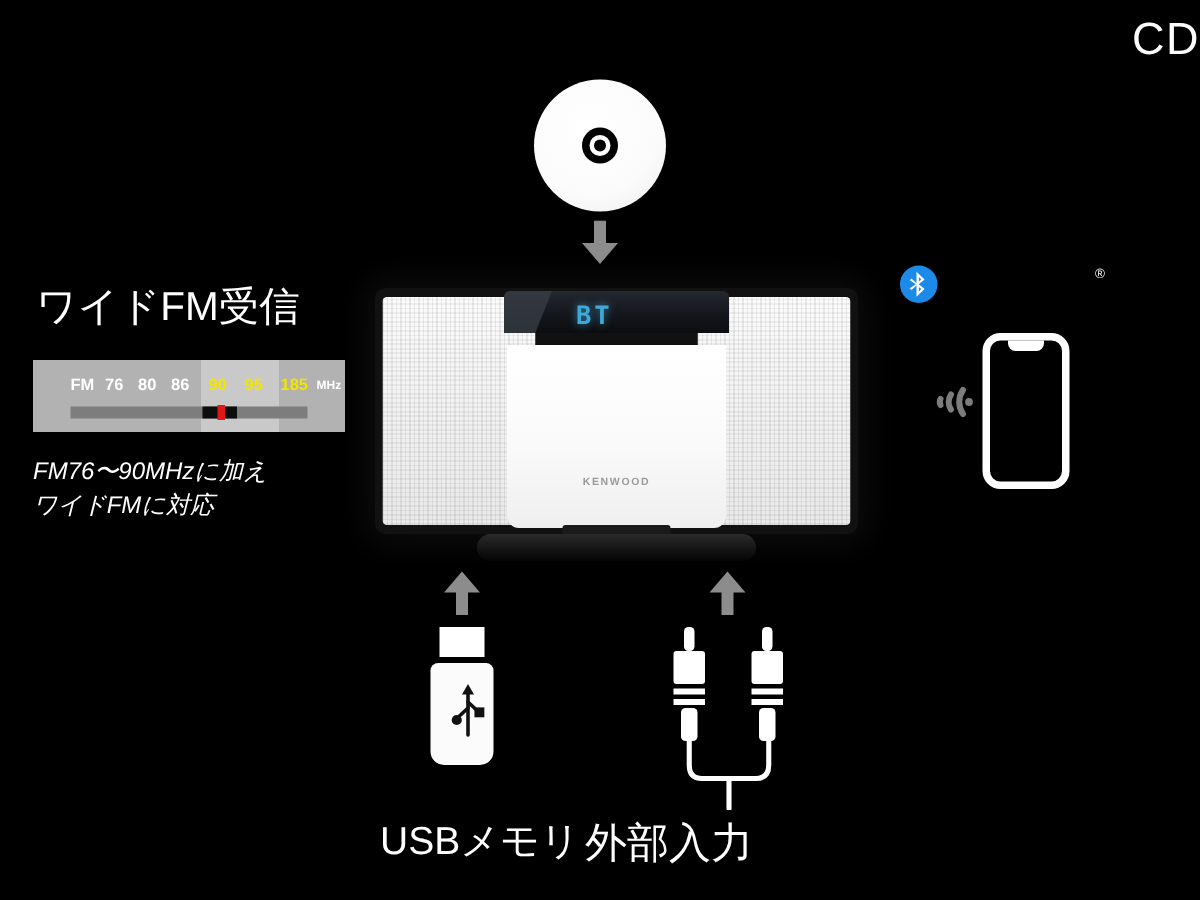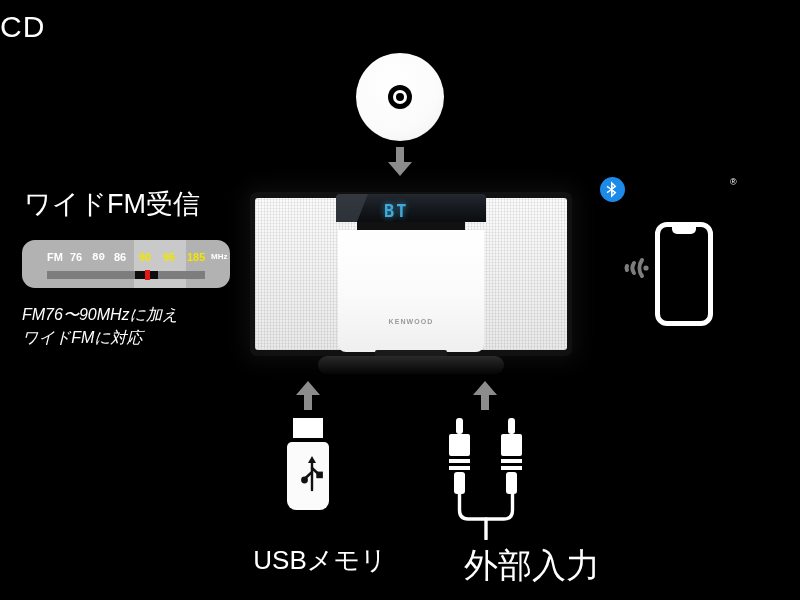--- a/index.html
+++ b/index.html
@@ -9,21 +9,21 @@
     font-family:"Liberation Sans","DejaVu Sans",sans-serif;
     color:#fff;
     overflow:hidden;
     position:relative;
   }
   #stage{position:absolute;inset:0;width:800px;height:600px;}
   .abs{position:absolute;}
 
   
   #cd-label{
-    left:0;top:10px;width:800px;text-align:left;
+    left:0;top:10px;width:800px;text-align:right;
     font-size:30px;letter-spacing:1px;color:#fff;
   }
   #cd-disc{
     left:356px;top:53px;width:88px;height:88px;
     border-radius:50%;
     background:radial-gradient(circle at 42% 36%, #ffffff 0%, #fbfbfb 60%, #ededed 100%);
   }
   #cd-hole-outer{
     left:388px;top:85px;width:24px;height:24px;border-radius:50%;
     background:#000;
@@ -175,48 +175,48 @@
     position:absolute;left:12px;top:12px;width:26px;height:42px;
   }
   #usb-label{
     left:200px;top:543px;width:240px;text-align:center;
     font-size:26px;white-space:nowrap;
   }
 
   #rca-arrow{left:470px;top:380px;width:30px;height:30px;}
   #rca{left:432px;top:418px;width:108px;height:122px;}
   #rca-label{
-    left:390px;top:543px;width:210px;text-align:right;
-    font-size:34px;white-space:nowrap;
+    left:390px;top:543px;width:210px;text-align:left;
+    font-size:28px;white-space:nowrap;
   }
 </style>
 </head>
 <body>
 
 <div id="stage">
 
   <div class="abs" id="cd-label">CD</div>
   <div class="abs" id="cd-disc"></div>
   <div class="abs" id="cd-hole-outer"></div>
   <div class="abs" id="cd-hole-inner"></div>
   <div class="abs" id="cd-hole-dot"></div>
   <div class="abs" id="cd-arrow">
     <svg width="30" height="30" viewBox="0 0 30 30">
       <path d="M11 0 H19 V15 H27 L15 29 L3 15 H11 Z" fill="#8c8c8c"></path>
     </svg>
   </div>
 
   <div class="abs" id="fm-title">ワイドFM受信</div>
 
-  <div class="abs" id="fm-scale" style="background: rgb(178, 178, 178); border-radius: 13px;">
+  <div class="abs" id="fm-scale" style="background: rgb(178, 178, 178);">
     <div id="fm-band-hl" style="background: rgb(201, 201, 201);"></div>
     <div id="fm-ticks">
       <span class="fm-tick" style="left:25px;color:#ffffff;">FM</span>
       <span class="fm-tick" id="t0" style="left: 48px; color: rgb(255, 255, 255);">76</span>
-      <span class="fm-tick" id="t1" style="left: 70px; color: rgb(255, 255, 255); font-family: Liberation Mono, monospace;">80</span>
+      <span class="fm-tick" id="t1" style="left: 70px; color: rgb(255, 255, 255);">80</span>
       <span class="fm-tick" id="t2" style="left: 92px; color: rgb(255, 255, 255);">86</span>
       <span class="fm-tick" id="t3" style="left: 117px; color: rgb(242, 229, 0);">90</span>
       <span class="fm-tick" id="t4" style="left: 141px; color: rgb(242, 229, 0);">95</span>
       <span class="fm-tick" id="t5" style="left: 165px; color: rgb(242, 229, 0);">185</span>
       <span class="fm-tick" style="left:189px;color:#ffffff;font-size:8px;">MHz</span>
     </div>
     <div id="fm-bar-track"></div>
     <div id="fm-bar-black"></div>
     <div id="fm-bar-red" style="background: rgb(225, 24, 24);"></div>
   </div>

